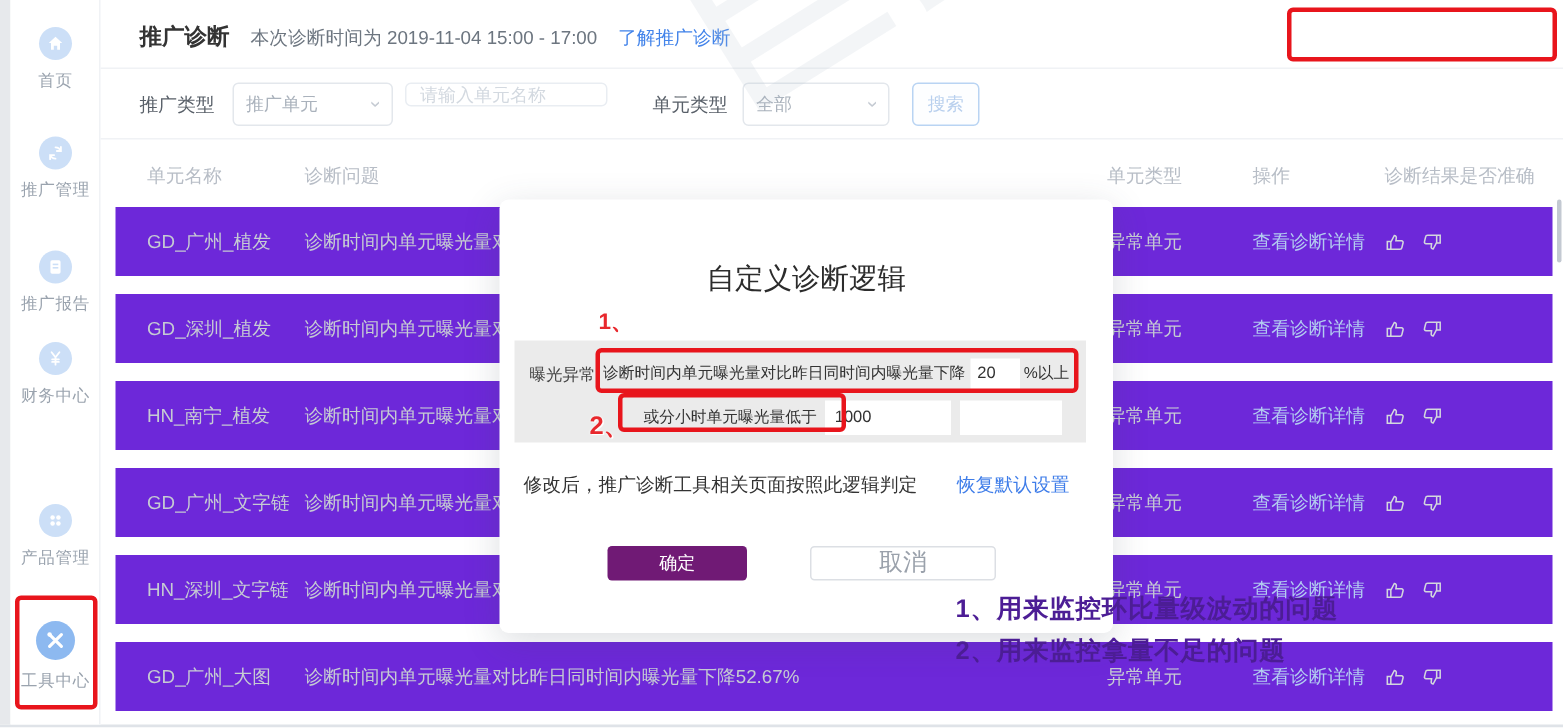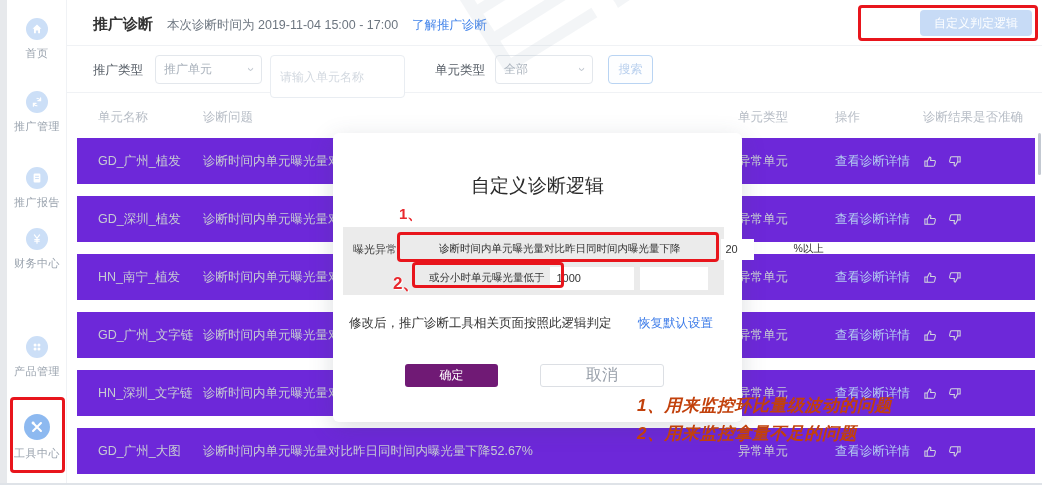--- a/index.html
+++ b/index.html
@@ -27,21 +27,21 @@
   .learn-link { position:absolute; left:345px; top:17px; font-size:12.5px; color:#4384ea; cursor:pointer; }
   .custom-logic-btn { position:absolute; right:10px; top:10px; height:26px; padding:0 14px; line-height:26px;
           background:#c7dbf6; color:#fdfeff; font-size:12px; border:none; border-radius:4px; cursor:pointer; }
 
   .filterbar { position:absolute; left:0; top:46px; width:975px; height:47px; border-bottom:1px solid #f0f2f5; }
   .f-label { position:absolute; top:16px; font-size:12.5px; color:#596069; }
   .f-select { position:absolute; top:9px; height:29px; border:1px solid #e3e7ec; border-radius:4px;
               background:#fff; font-size:12px; color:#aab2bc; display:flex; align-items:center;
               padding:0 8px; cursor:pointer; }
   .f-select .chev { margin-left:auto; color:#c4cad2; font-size:13px; transform:rotate(90deg); }
-  .f-input { position:absolute; top:9px; height:43px; border:1px solid #e9edf2; border-radius:4px;
+  .f-input { position:absolute; top:9px; height:16px; border:1px solid #e9edf2; border-radius:4px;
              font-size:12px; color:#666; padding:0 9px; }
   .f-input::placeholder { color:#d3d9e0; }
   .search-btn { position:absolute; left:541px; top:9px; width:45px; height:29px; background:#fdfeff;
              border:1px solid #b9d4f3; color:#b9d0ee; border-radius:4px; font-size:12px; cursor:pointer; }
 
   
   .thead { position:absolute; left:10px; top:103px; width:958px; height:28px; }
   .grid-row { display:grid; grid-template-columns:105px 535px 97px 88px auto; align-items:center;
               padding-left:21px; }
   .thead .grid-row { height:28px; }
@@ -64,21 +64,21 @@
   .scroll-thumb { position:absolute; right:1px; top:133px; width:3px; height:42px; background:#c3c9d2;
                   border-radius:2px; z-index:3; }
 
   
   .modal { position:absolute; left:333px; top:133px; width:409px; height:289px; background:#fff; z-index:5;
            border-radius:6px; box-shadow:0 6px 24px rgba(60,70,90,0.18); }
   .modal-title { position:absolute; left:0; top:40px; width:409px; text-align:center; font-size:19px;
                  font-weight:500; color:#2c2c2c; }
   .rule-panel { position:absolute; left:10px; top:94px; width:381px; height:68px; background:#ebebeb;
                 padding:10px 6px 0 10px; }
-  .rule-line1 { display:flex; align-items:center; height:24px;gap:37px; }
+  .rule-line1 { display:flex; align-items:center; height:24px; }
   .rule-label { font-size:11px; color:#444; margin-right:5px; white-space:nowrap; }
   .rule-text { font-size:10.5px; color:#333; white-space:nowrap; }
   .rule-input { width:33px; height:21px; border:none; background:#fff; font-size:11px; color:#333;
                 padding:0 5px; margin:0 3px; }
   .rule-suffix { font-size:10.5px; color:#333; white-space:nowrap; }
   .rule-line2 { display:flex; align-items:center; height:26px; margin-top:4px; margin-left:76px; }
   .rule-input2 { width:84px; height:23px; border:none; background:#fff; font-size:11px; color:#333;
                  padding:0 7px; margin-left:5px; }
   .rule-input3 { width:68px; height:23px; border:none; background:#fff; margin-left:3px; }
   .modal-note { position:absolute; left:16px; top:182px; font-size:12.5px; color:#333; }
@@ -91,22 +91,22 @@
   
   .red-box { position:absolute; border:3px solid #e8151c; border-radius:4px; z-index:10; pointer-events:none; }
   .rb-toolcenter { left:10px; top:397px; width:55px; height:76px; }
   .rb-button { right:4px; top:5px; width:180px; height:36px; }
   .rb-rule1 { left:397px; top:232px; width:322px; height:30px; border-width:3px; }
   .rb-rule2 { left:412px; top:262px; width:152px; height:26px; }
   .red-mark { position:absolute; z-index:11; color:#e8282d; font-weight:800; font-size:15px;
               text-shadow:0 0 2px #fff, 1px 1px 0 #fff; pointer-events:none; }
   .rm-1 { left:399px; top:205px; }
   .rm-2 { left:393px; top:272px; font-size:17px; }
-  .red-note { position:absolute; z-index:11; color:#c2410c; font-size:17px; font-weight:600;
-              letter-spacing:0.5px; pointer-events:none; white-space:nowrap;font-style:italic; }
+  .red-note { position:absolute; z-index:11; color:#4c1d95; font-size:17px; font-weight:600;
+              letter-spacing:0.5px; pointer-events:none; white-space:nowrap; }
   .rn-1 { left:637px; top:394px; }
   .rn-2 { left:637px; top:422px; }
 </style>
 </head>
 <body>
 
 <div class="page">
 
   <div class="left-strip"></div>
 
@@ -166,21 +166,20 @@
       <div class="side-label">工具中心</div>
     </div>
   </aside>
 
   <main class="main">
 
     <div class="titlebar">
       <span class="page-title">推广诊断</span>
       <span class="page-subtitle">本次诊断时间为 2019-11-04 15:00 - 17:00</span>
       <span class="learn-link">了解推广诊断</span>
-      <button class="custom-logic-btn">自定义判定逻辑</button>
     </div>
 
     <div class="filterbar">
       <span class="f-label" style="left:26px;">推广类型</span>
       <div class="f-select" style="left:88px; width:107px;">
         <span>推广单元</span>
         <span class="chev">›</span>
       </div>
       <input class="f-input" style="left: 203px; width: 135px;" placeholder="请输入单元名称">
       <span class="f-label" style="left:368px;">单元类型</span>

